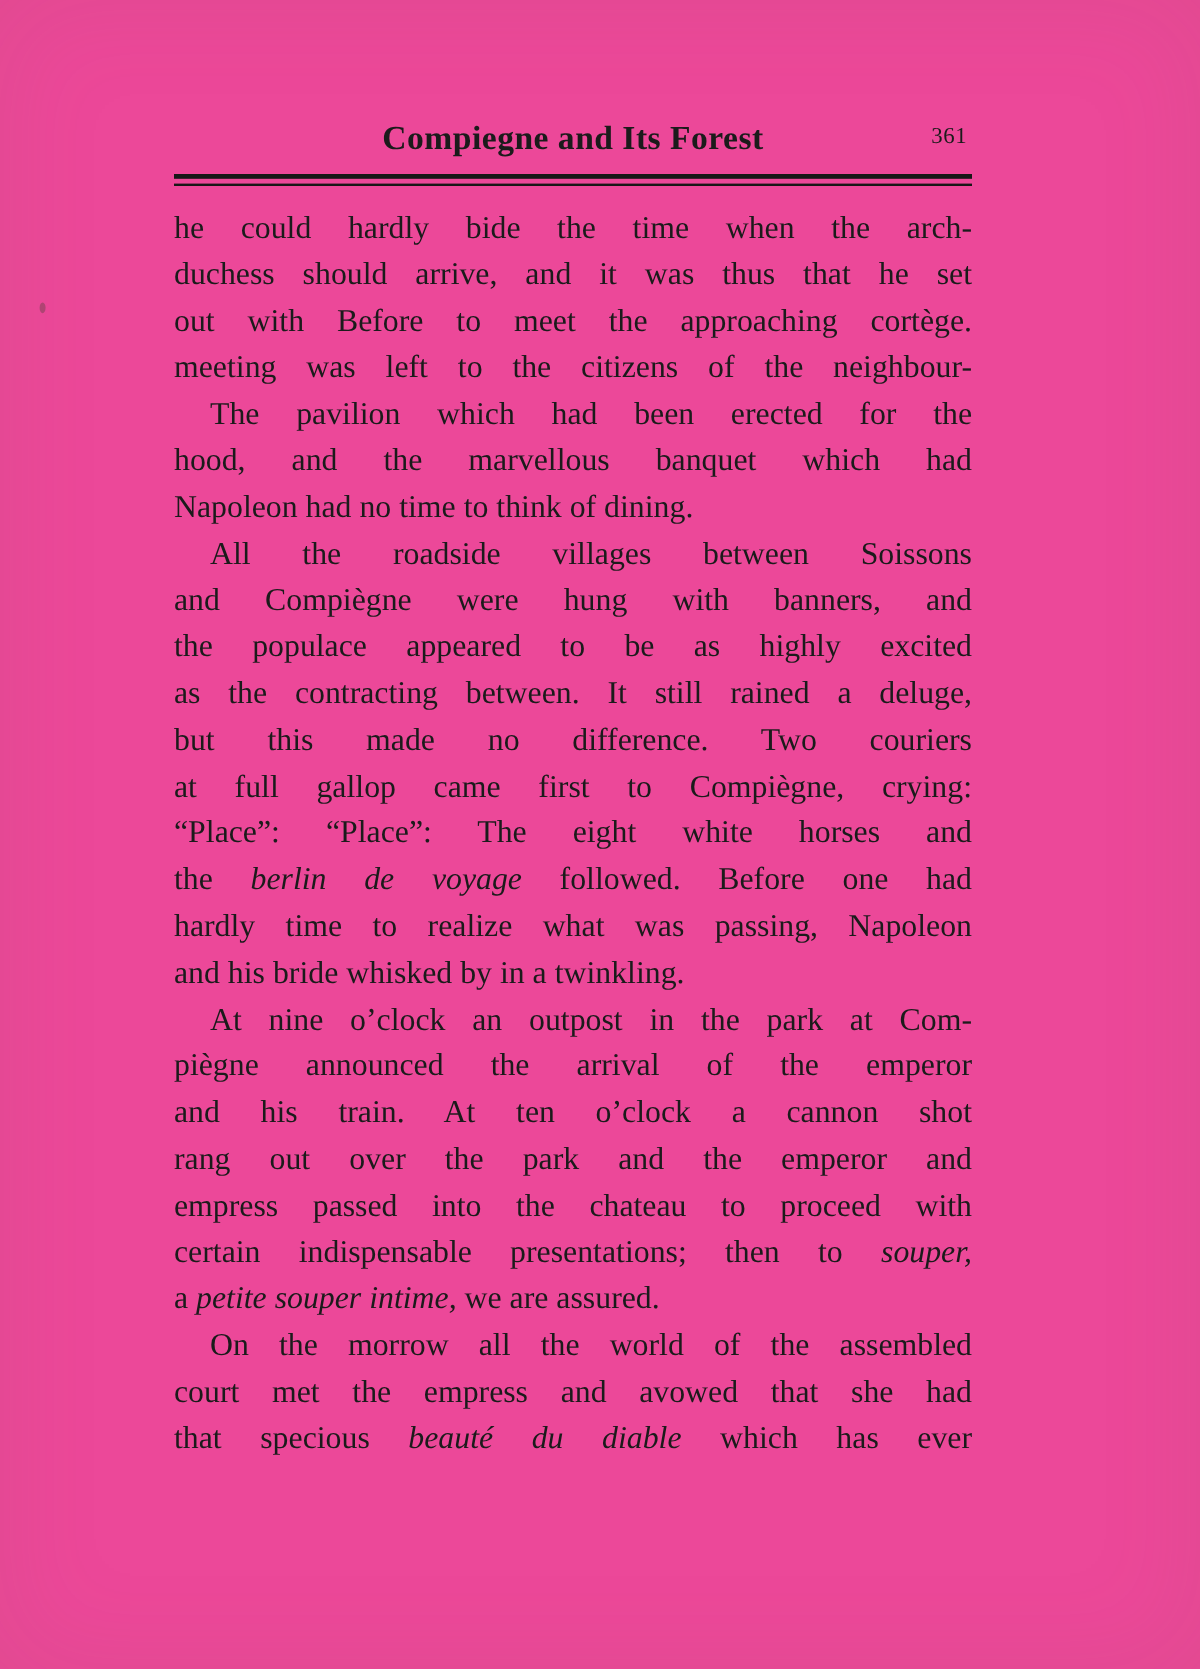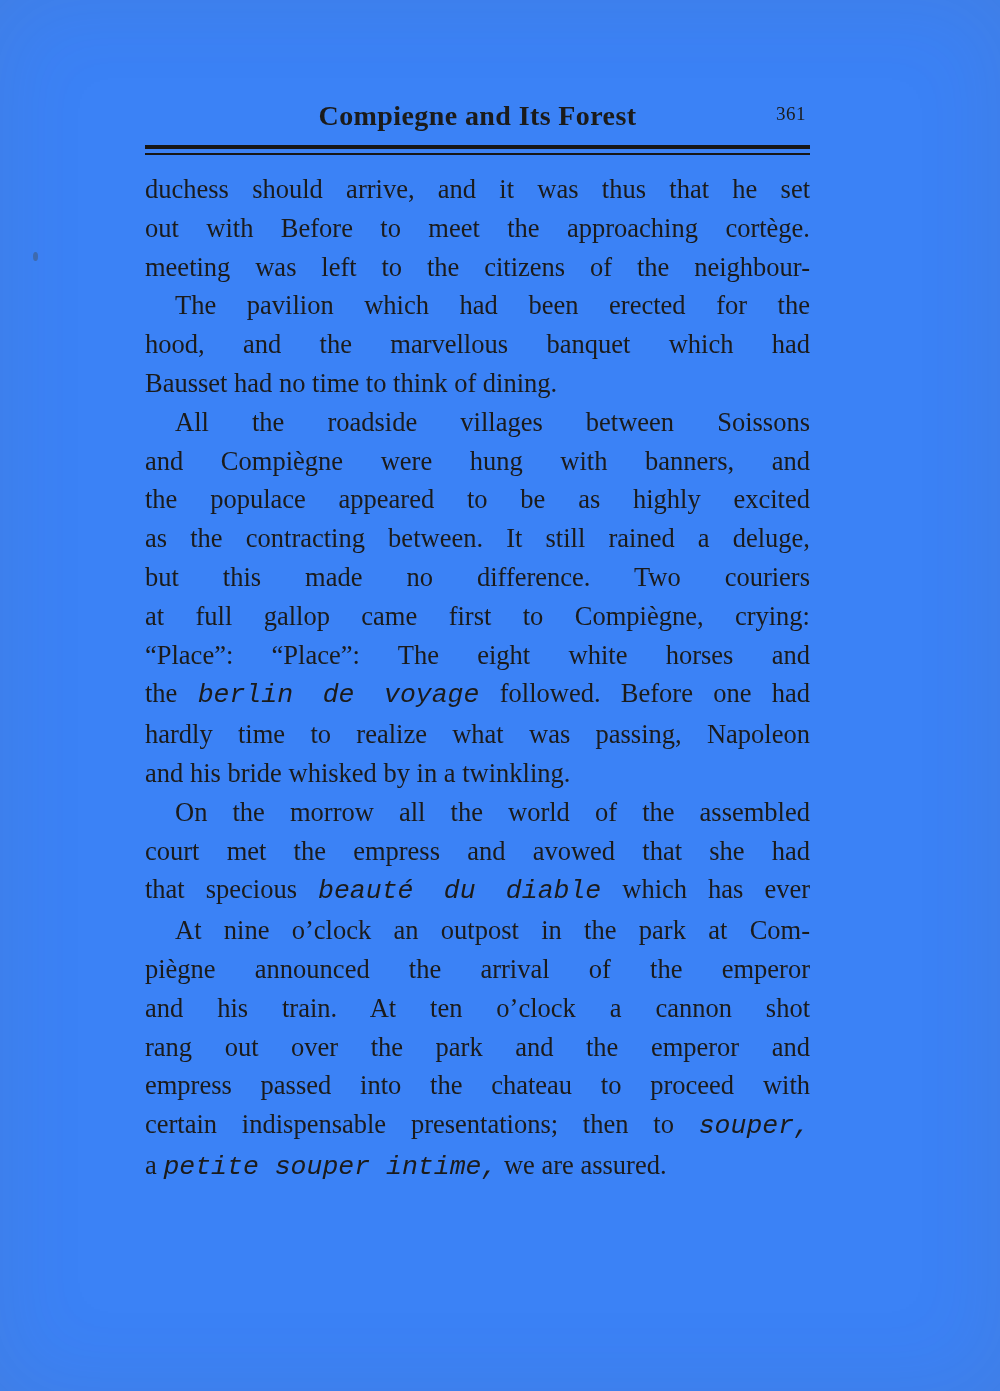--- a/index.html
+++ b/index.html
@@ -2,21 +2,21 @@
 <html><head>
 <meta charset="utf-8">
 <style>
   * { margin: 0; padding: 0; box-sizing: border-box; }
   html, body { background: #e9e5da; }
   .page {
     position: relative;
     width: 1000px;
     height: 1391px;
     margin: 0 auto;
-    background: #3b82f6;
+    background: #ec4899;
     color: #1b1b1b;
     font-family: "Liberation Serif", serif;
     padding: 100px 190px 0 145px;
     box-shadow: inset 0 0 90px rgba(120, 100, 70, 0.10);
     overflow: hidden;
   }
   .page-head { position: relative; height: 42px; }
   .head-title {
     text-align: center;
     font-weight: bold;
@@ -43,21 +43,21 @@
   }
   .para { margin: 0; }
   .line {
     text-align: justify;
     text-align-last: justify;
   }
   .line.indent { text-indent: 30px; }
   .line.lastline {
     text-align-last: left;
   }
-  .line i { font-style: italic; font-family: Liberation Mono, monospace; }
+  .line i { font-style: italic; }
   .artifact {
     position: absolute;
     left: 33px;
     top: 252px;
     width: 5px;
     height: 9px;
     border-radius: 50%;
     background: rgba(70, 62, 50, 0.35);
   }
 </style>
@@ -66,49 +66,50 @@
 
 <div class="page">
   <div class="artifact"></div>
   <header class="page-head">
     <div class="head-title">Compiegne and Its Forest</div>
     <div class="head-pageno">361</div>
   </header>
   <div class="double-rule"></div>
   <main class="page-body">
       <div class="para">
+        <div class="line"><span>he could hardly bide the time when the arch-</span></div>
         <div class="line"><span>duchess should arrive, and it was thus that he set</span></div>
         <div class="line"><span>out with Before to meet the approaching cortège.</span></div>
       </div>
       <div class="para">
         <div class="line"><span>meeting was left to the citizens of the neighbour-</span></div>
         <div class="line indent"><span>The pavilion which had been erected for the</span></div>
         <div class="line"><span>hood, and the marvellous banquet which had</span></div>
-        <div class="line lastline"><span>Bausset had no time to think of dining.</span></div>
+        <div class="line lastline"><span>Napoleon had no time to think of dining.</span></div>
       </div>
       <div class="para">
         <div class="line indent"><span>All the roadside villages between Soissons</span></div>
         <div class="line"><span>and Compiègne were hung with banners, and</span></div>
         <div class="line"><span>the populace appeared to be as highly excited</span></div>
         <div class="line"><span>as the contracting between.  It still rained a deluge,</span></div>
         <div class="line"><span>but this made no difference.  Two couriers</span></div>
         <div class="line"><span>at full gallop came first to Compiègne, crying:</span></div>
         <div class="line"><span>“Place”: “Place”: The eight white horses and</span></div>
         <div class="line"><span>the </span><i>berlin de voyage</i><span> followed.  Before one had</span></div>
         <div class="line"><span>hardly time to realize what was passing, Napoleon</span></div>
         <div class="line lastline"><span>and his bride whisked by in a twinkling.</span></div>
       </div>
       <div class="para">
-        <div class="line indent"><span>On the morrow all the world of the assembled</span></div>
-        <div class="line"><span>court met the empress and avowed that she had</span></div>
-        <div class="line"><span>that specious </span><i>beauté du diable</i><span> which has ever</span></div>
-      </div>
-      <div class="para">
         <div class="line indent"><span>At nine o’clock an outpost in the park at Com-</span></div>
         <div class="line"><span>piègne announced the arrival of the emperor</span></div>
         <div class="line"><span>and his train.  At ten o’clock a cannon shot</span></div>
         <div class="line"><span>rang out over the park and the emperor and</span></div>
         <div class="line"><span>empress passed into the chateau to proceed with</span></div>
         <div class="line"><span>certain indispensable presentations; then to </span><i>souper,</i></div>
         <div class="line lastline"><span>a </span><i>petite souper intime,</i><span> we are assured.</span></div>
       </div>
+      <div class="para">
+        <div class="line indent"><span>On the morrow all the world of the assembled</span></div>
+        <div class="line"><span>court met the empress and avowed that she had</span></div>
+        <div class="line"><span>that specious </span><i>beauté du diable</i><span> which has ever</span></div>
+      </div>
     </main>
 </div>
 
 </body></html>

